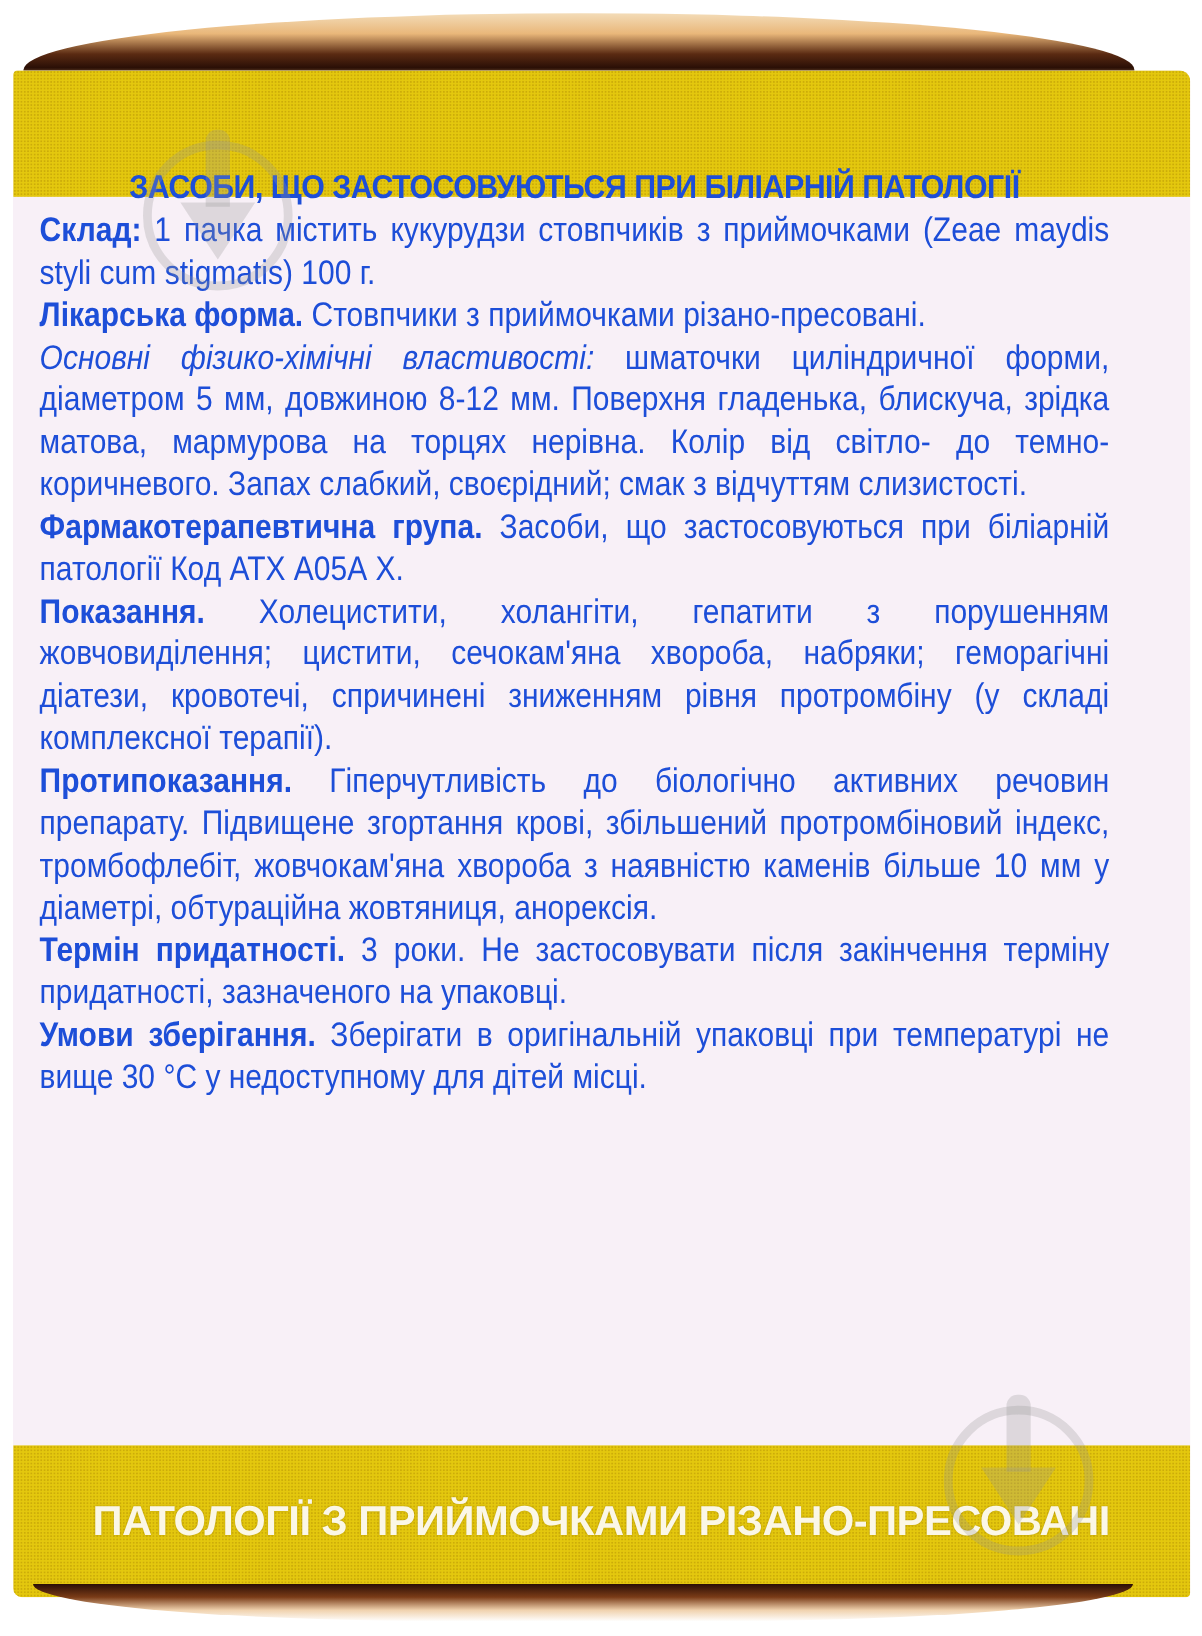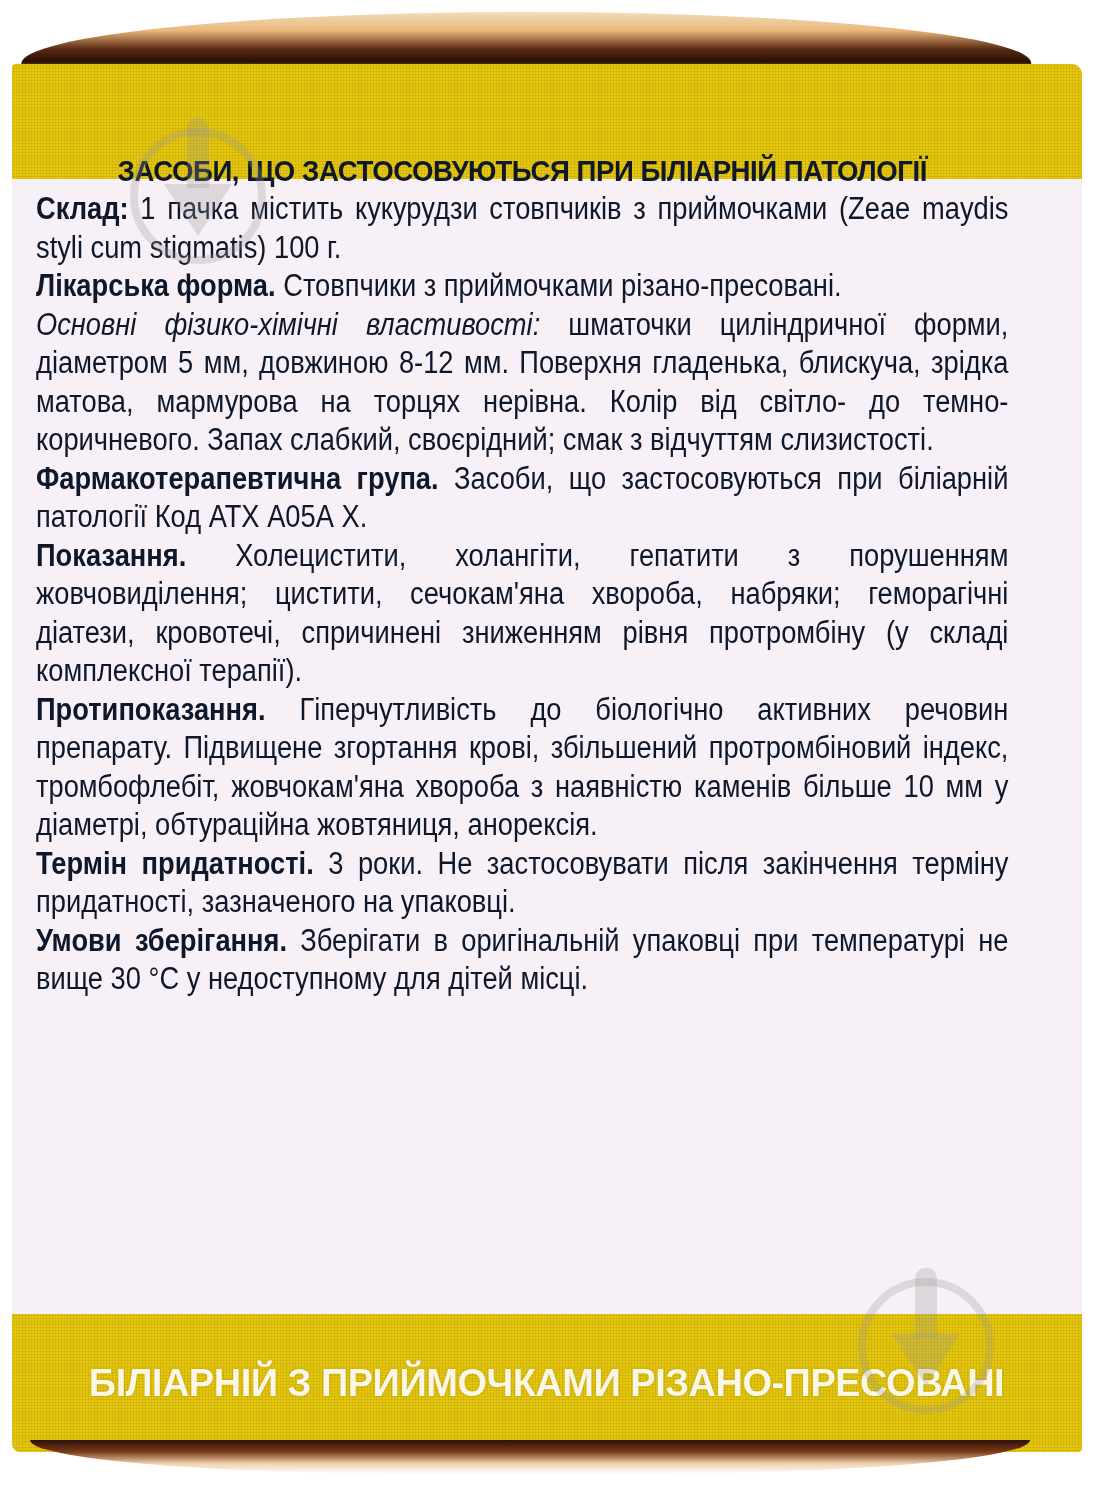--- a/index.html
+++ b/index.html
@@ -32,21 +32,21 @@
     .yellow-band.top { top: 0; height: 115px; }
     .yellow-band.bottom { top: 1250px; height: 138px; }
 
     .content-panel {
       position: absolute; left: 0; top: 115px; width: 100%; height: 1135px;
       background: #f8f0f7;
     }
 
     .text-block {
       position: absolute; left: 36px; top: 152px; width: 972px;
-      color: #0f172a;
+      color: #1d4ed8;
       font-family: "DejaVu Sans Condensed", "DejaVu Sans", sans-serif;
       font-stretch: condensed;
     }
     .title {
       font-family: "Liberation Sans", sans-serif;
       font-weight: bold;
       font-size: 30px;
       line-height: 38px;
       text-align: center;
       letter-spacing: -0.5px;
@@ -134,21 +134,21 @@
     <b>Протипоказання.</b><span> Гіперчутливість до біологічно активних речовин препарату. Підвищене згортання крові, збільшений протромбіновий індекс, тромбофлебіт, жовчокам'яна хвороба з наявністю каменів більше 10 мм у діаметрі, обтураційна жовтяниця, анорексія.</span>
   </p>
   <p class="para">
     <b>Термін придатності.</b><span> 3 роки. Не застосовувати після закінчення терміну придатності, зазначеного на упаковці.</span>
   </p>
   <p class="para">
     <b>Умови зберігання.</b><span> Зберігати в оригінальній упаковці при температурі не вище 30 °C у недоступному для дітей місці.</span>
   </p>
 </div>
 
-<div class="bottom-banner-text">БІЛІАРНІЙ З ПРИЙМОЧКАМИ РІЗАНО-ПРЕСОВАНІ</div>
+<div class="bottom-banner-text">ПАТОЛОГІЇ З ПРИЙМОЧКАМИ РІЗАНО-ПРЕСОВАНІ</div>
 
 <div class="watermark wm-top">
   <div class="stem"></div>
   <div class="arrow"></div>
 </div>
 <div class="watermark wm-bottom">
   <div class="stem"></div>
   <div class="arrow"></div>
 </div>
 

